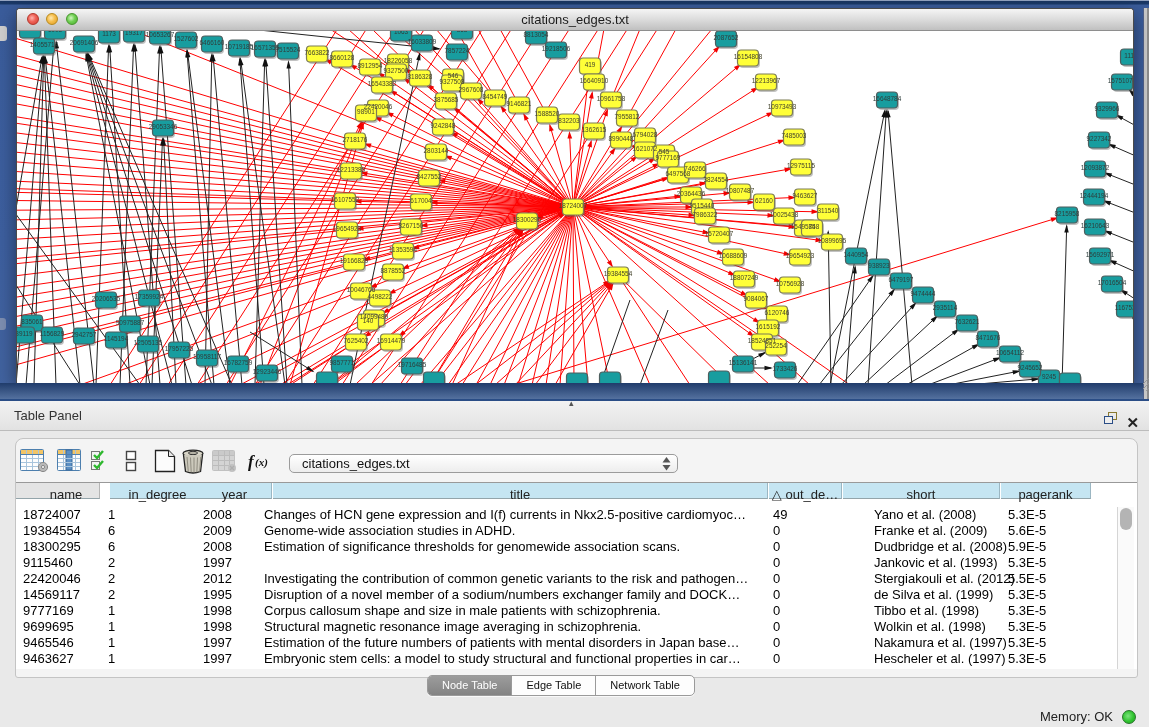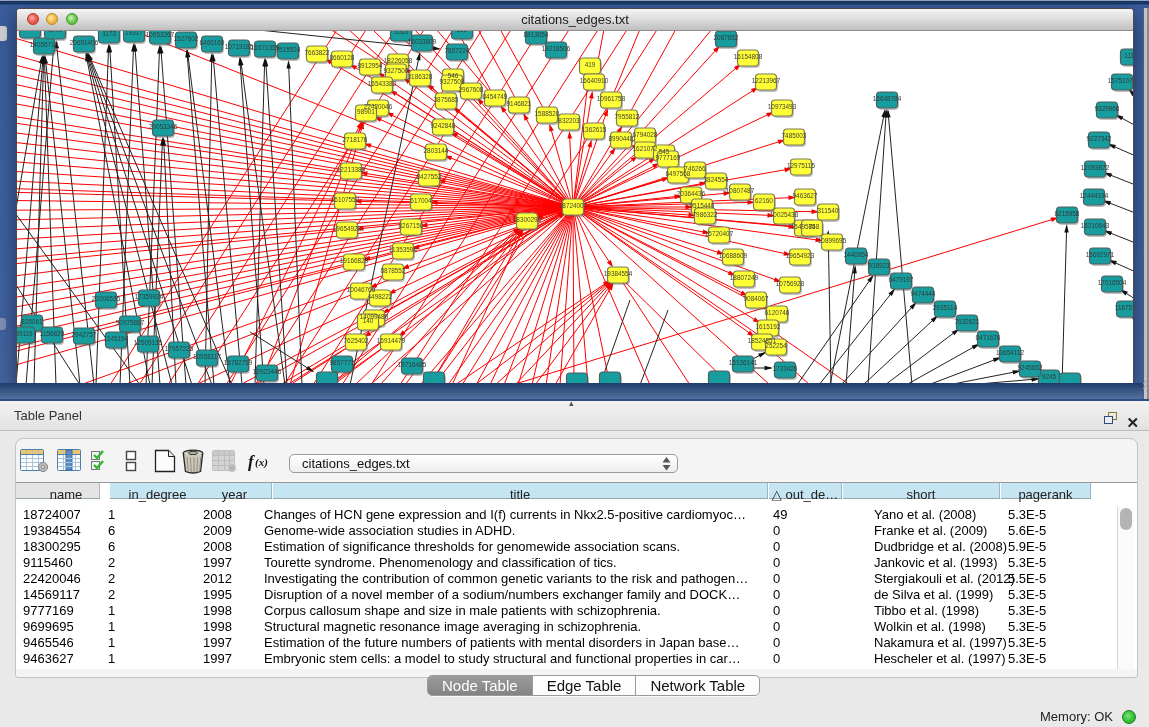--- a/index.html
+++ b/index.html
@@ -51,21 +51,21 @@
 .c2 { left:187px; width:80px; }
 .c3 { left:248px; width:496px; }
 .c4 { left:757px; width:70px; }
 .c5 { left:834px; width:155px;margin-left:24px; }
 .c6 { left:992px; width:95px; }
 #vscroll { position:absolute; left:1101px; top:24px; width:17px; height:163px;
   background:#fafafa; border-left:1px solid #d5d5d5; }
 #vthumb { position:absolute; left:2px; top:1px; width:12px; height:22px; background:#b4b4b4; border-radius:7px; }
 #tabs { position:absolute; left:427px; top:276px; height:21px; display:flex;
   border:1px solid #9a9a9a; border-radius:5px; overflow:hidden; background:#fdfdfd;
-  font-size:15px; line-height:19px; color:#111; box-shadow:0 1px 0 rgba(255,255,255,.7); }
+  font-size:11px; line-height:19px; color:#111; box-shadow:0 1px 0 rgba(255,255,255,.7); }
 #tabs div { padding:0 14px; border-right:1px solid #9a9a9a; }
 #tabs div:last-child { border-right:none; }
 #tabs .sel { background:linear-gradient(#9c9c9c,#838383); color:#fff; }
 #mem { position:absolute; right:36px; top:310px; font-size:13px; color:#222; }
 #memdot { position:absolute; right:13px; top:311px; width:14px; height:14px; border-radius:50%;
   background:radial-gradient(circle at 5px 5px,#7de37d,#2fc32f 55%,#1ea21e); border:1px solid #27742a; }
 </style></head><body>
 <div id="top">
   <div id="topline"></div>
   <div id="rstrip"></div>
@@ -1037,21 +1037,20 @@
             <div class="c2">2008</div>
             <div class="c3">Estimation of significance thresholds for genomewide association scans.</div>
             <div class="c4">0</div>
             <div class="c5">Dudbridge et al. (2008)</div>
             <div class="c6">5.9E-5</div>
           </div>
 <div class="tr">
             <div class="c0">9115460</div>
             <div class="c1">2</div>
             <div class="c2">1997</div>
-            <div class="c3">Tourette syndrome. Phenomenology and classification of tics.</div>
             <div class="c4">0</div>
             <div class="c5">Jankovic et al. (1993)</div>
             <div class="c6">5.3E-5</div>
           </div>
 <div class="tr">
             <div class="c0">22420046</div>
             <div class="c1">2</div>
             <div class="c2">2012</div>
             <div class="c3">Investigating the contribution of common genetic variants to the risk and pathogen…</div>
             <div class="c4">0</div>

